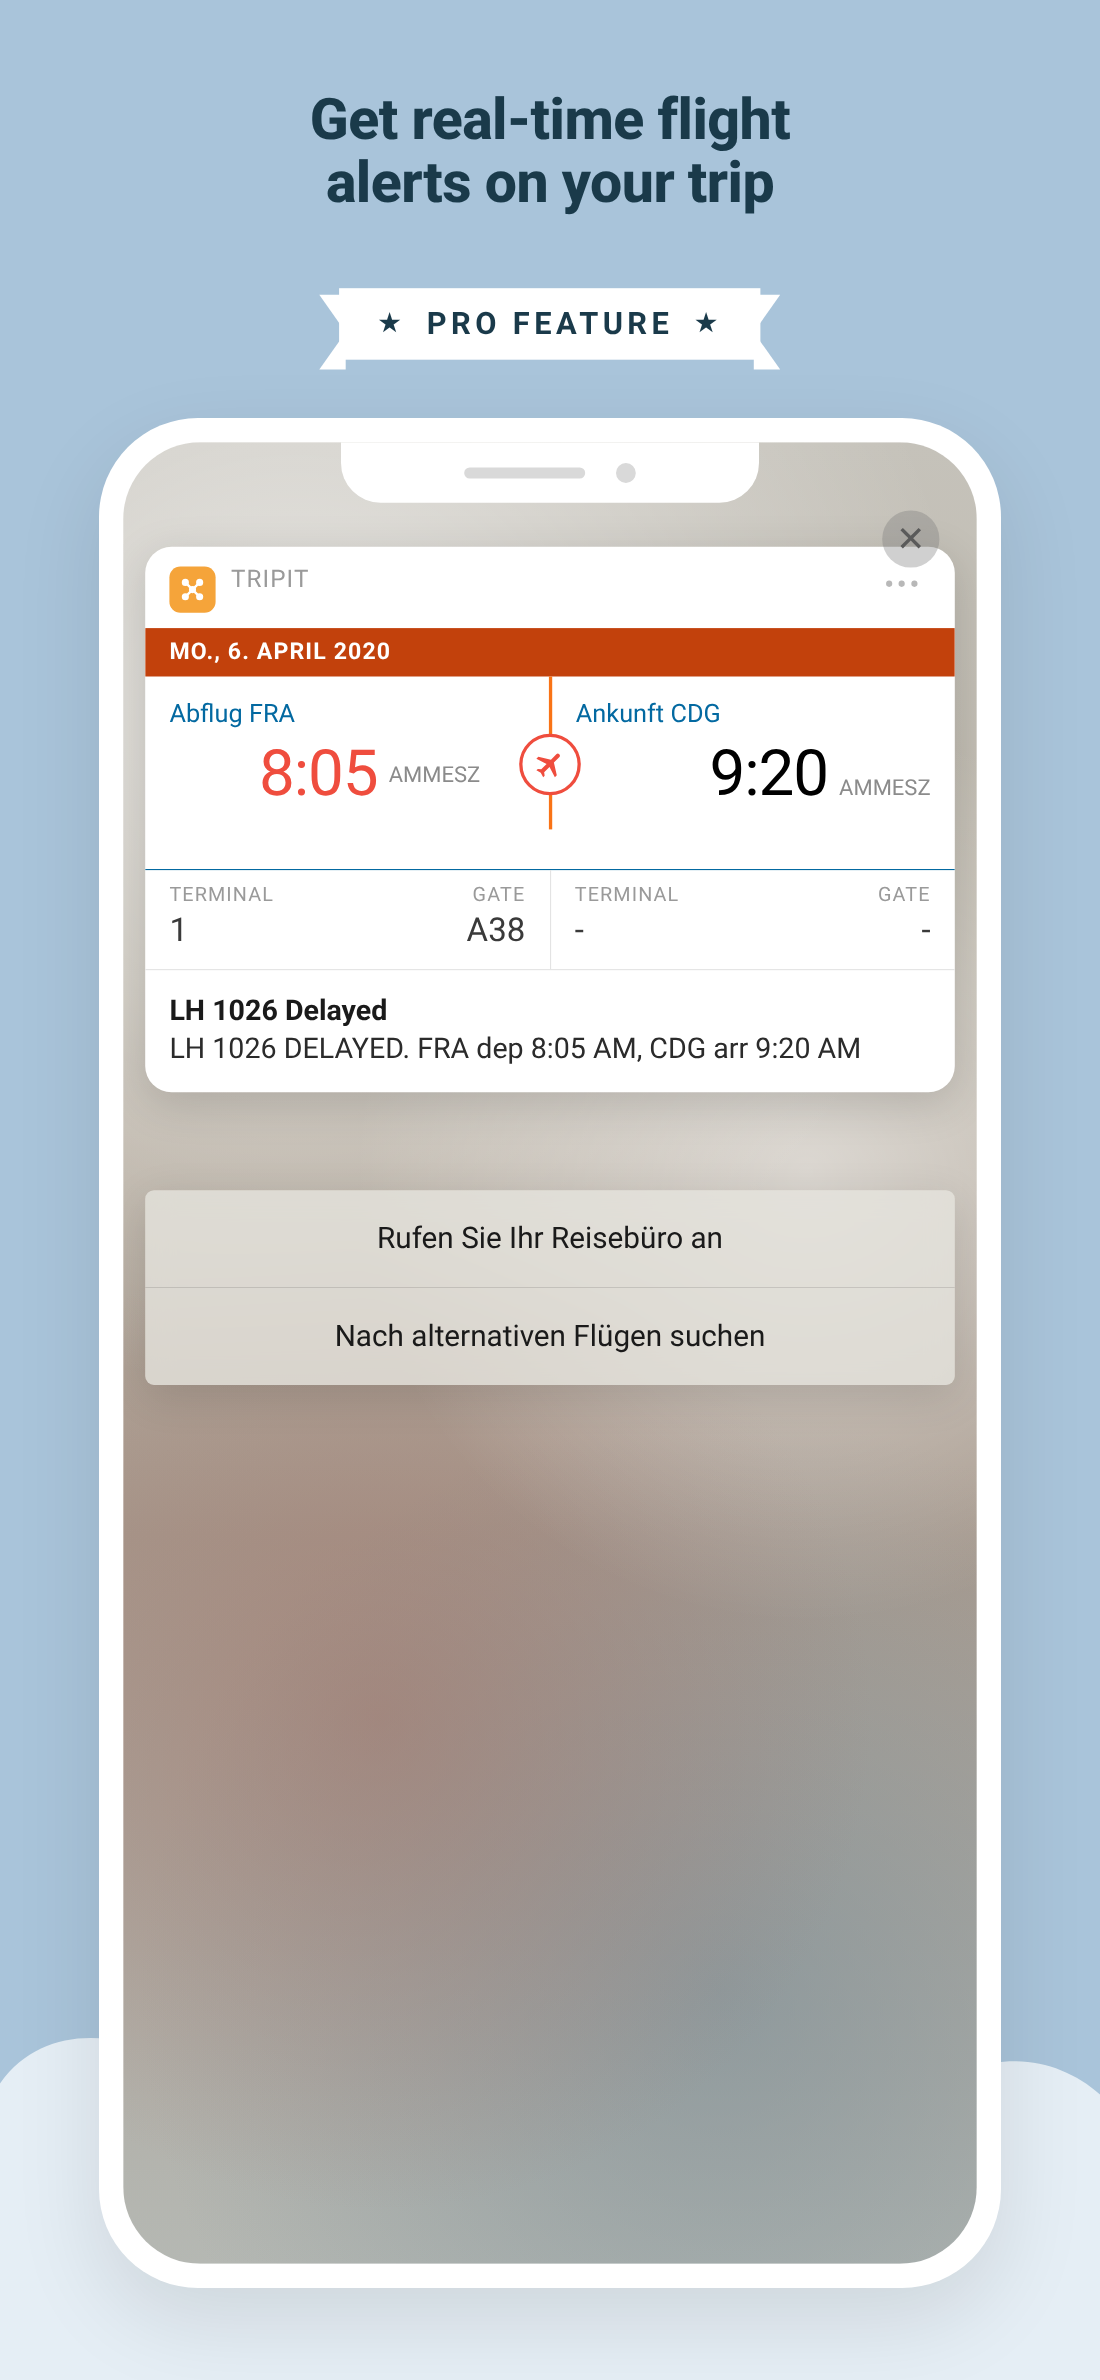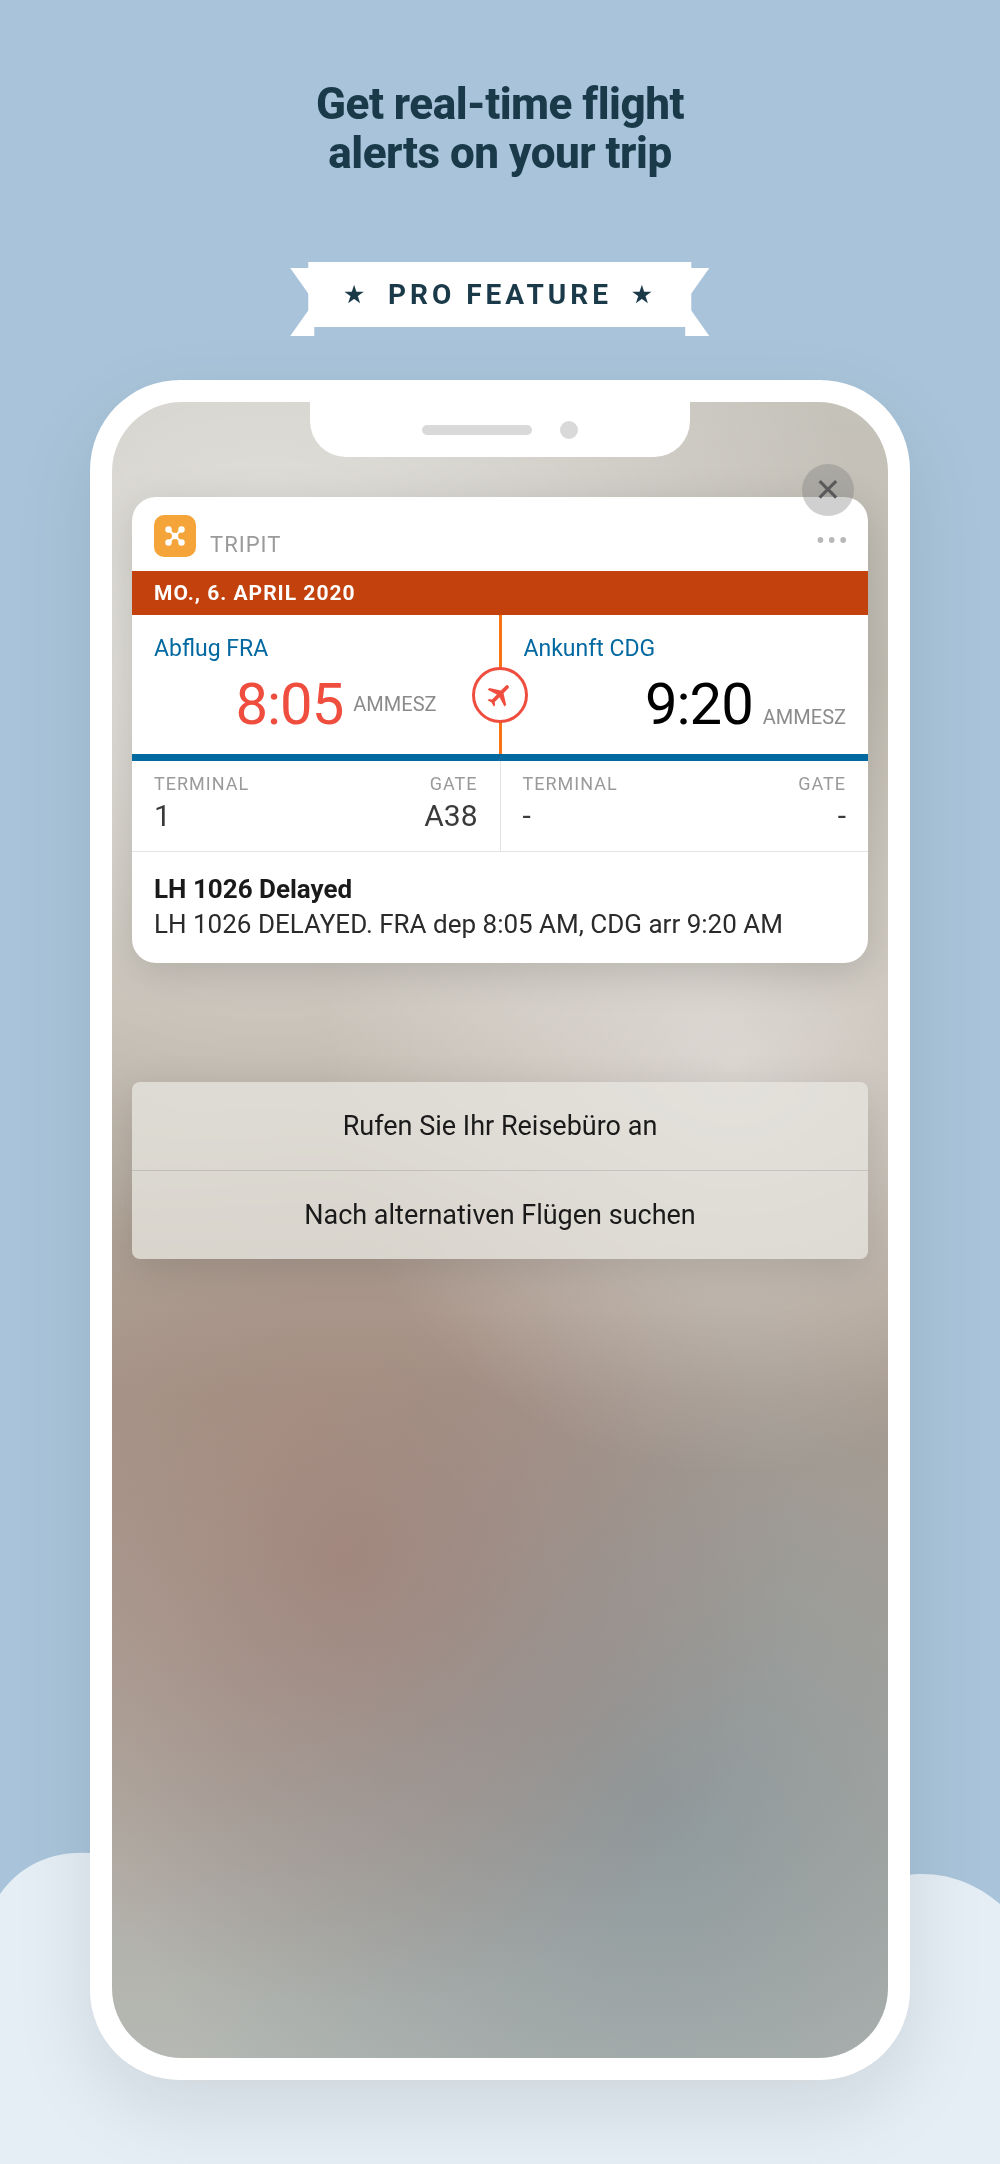--- a/index.html
+++ b/index.html
@@ -24,21 +24,21 @@
 
   
   .headline {
     position: absolute;
     top: 80px;
     left: 0;
     width: 100%;
     text-align: center;
     color: #1a3a4a;
     font-weight: 800;
-    font-size: 44px;
+    font-size: 52px;
     line-height: 1.12;
     letter-spacing: -0.5px;
   }
 
   
   .ribbon {
     position: absolute;
     top: 260px;
     left: 50%;
     transform: translateX(-50%);
@@ -132,22 +132,22 @@
     top: 95px;
     left: 20px;
     right: 20px;
     background: #fff;
     border-radius: 24px;
     overflow: hidden;
     box-shadow: 0 10px 40px rgba(0,0,0,0.15);
   }
   .notif-header {
     display: flex;
-    align-items: flex-end;
-    padding: 18px 18px 14px 22px;
+    align-items: flex-start;
+    padding: 18px 30px 14px 22px;
     gap: 14px;
   }
   .notif-app-icon {
     width: 42px; height: 42px;
     background: #f5a43a;
     border-radius: 10px;
     display:flex;align-items:center;justify-content:center;
     color:#fff;
   }
   .notif-app-name {
@@ -192,21 +192,22 @@
     width: 56px; height: 56px;
     border: 3px solid #ef4d3e;
     border-radius: 50%;
     background: #fff;
     display:flex;align-items:center;justify-content:center;
     color:#ef4d3e;
   }
 
   .tg-row {
     display: flex;
-    border-top: 7px solid #0369a1;
+    border-top: 1px solid #0369a1;
+    margin-top: 36px;
   }
   .tg-cell {
     flex: 1;
     padding: 12px 22px 18px 22px;
   }
   .tg-cell.half { display:flex; }
   .tg-sub { flex:1; }
   .tg-cell + .tg-cell { border-left: 1px solid #e3e3e3; }
   .tg-label { color:#9a9a9a; font-size:18px; letter-spacing:1px; }
   .tg-value { color:#3a3a3a; font-size:30px; margin-top:4px; }

